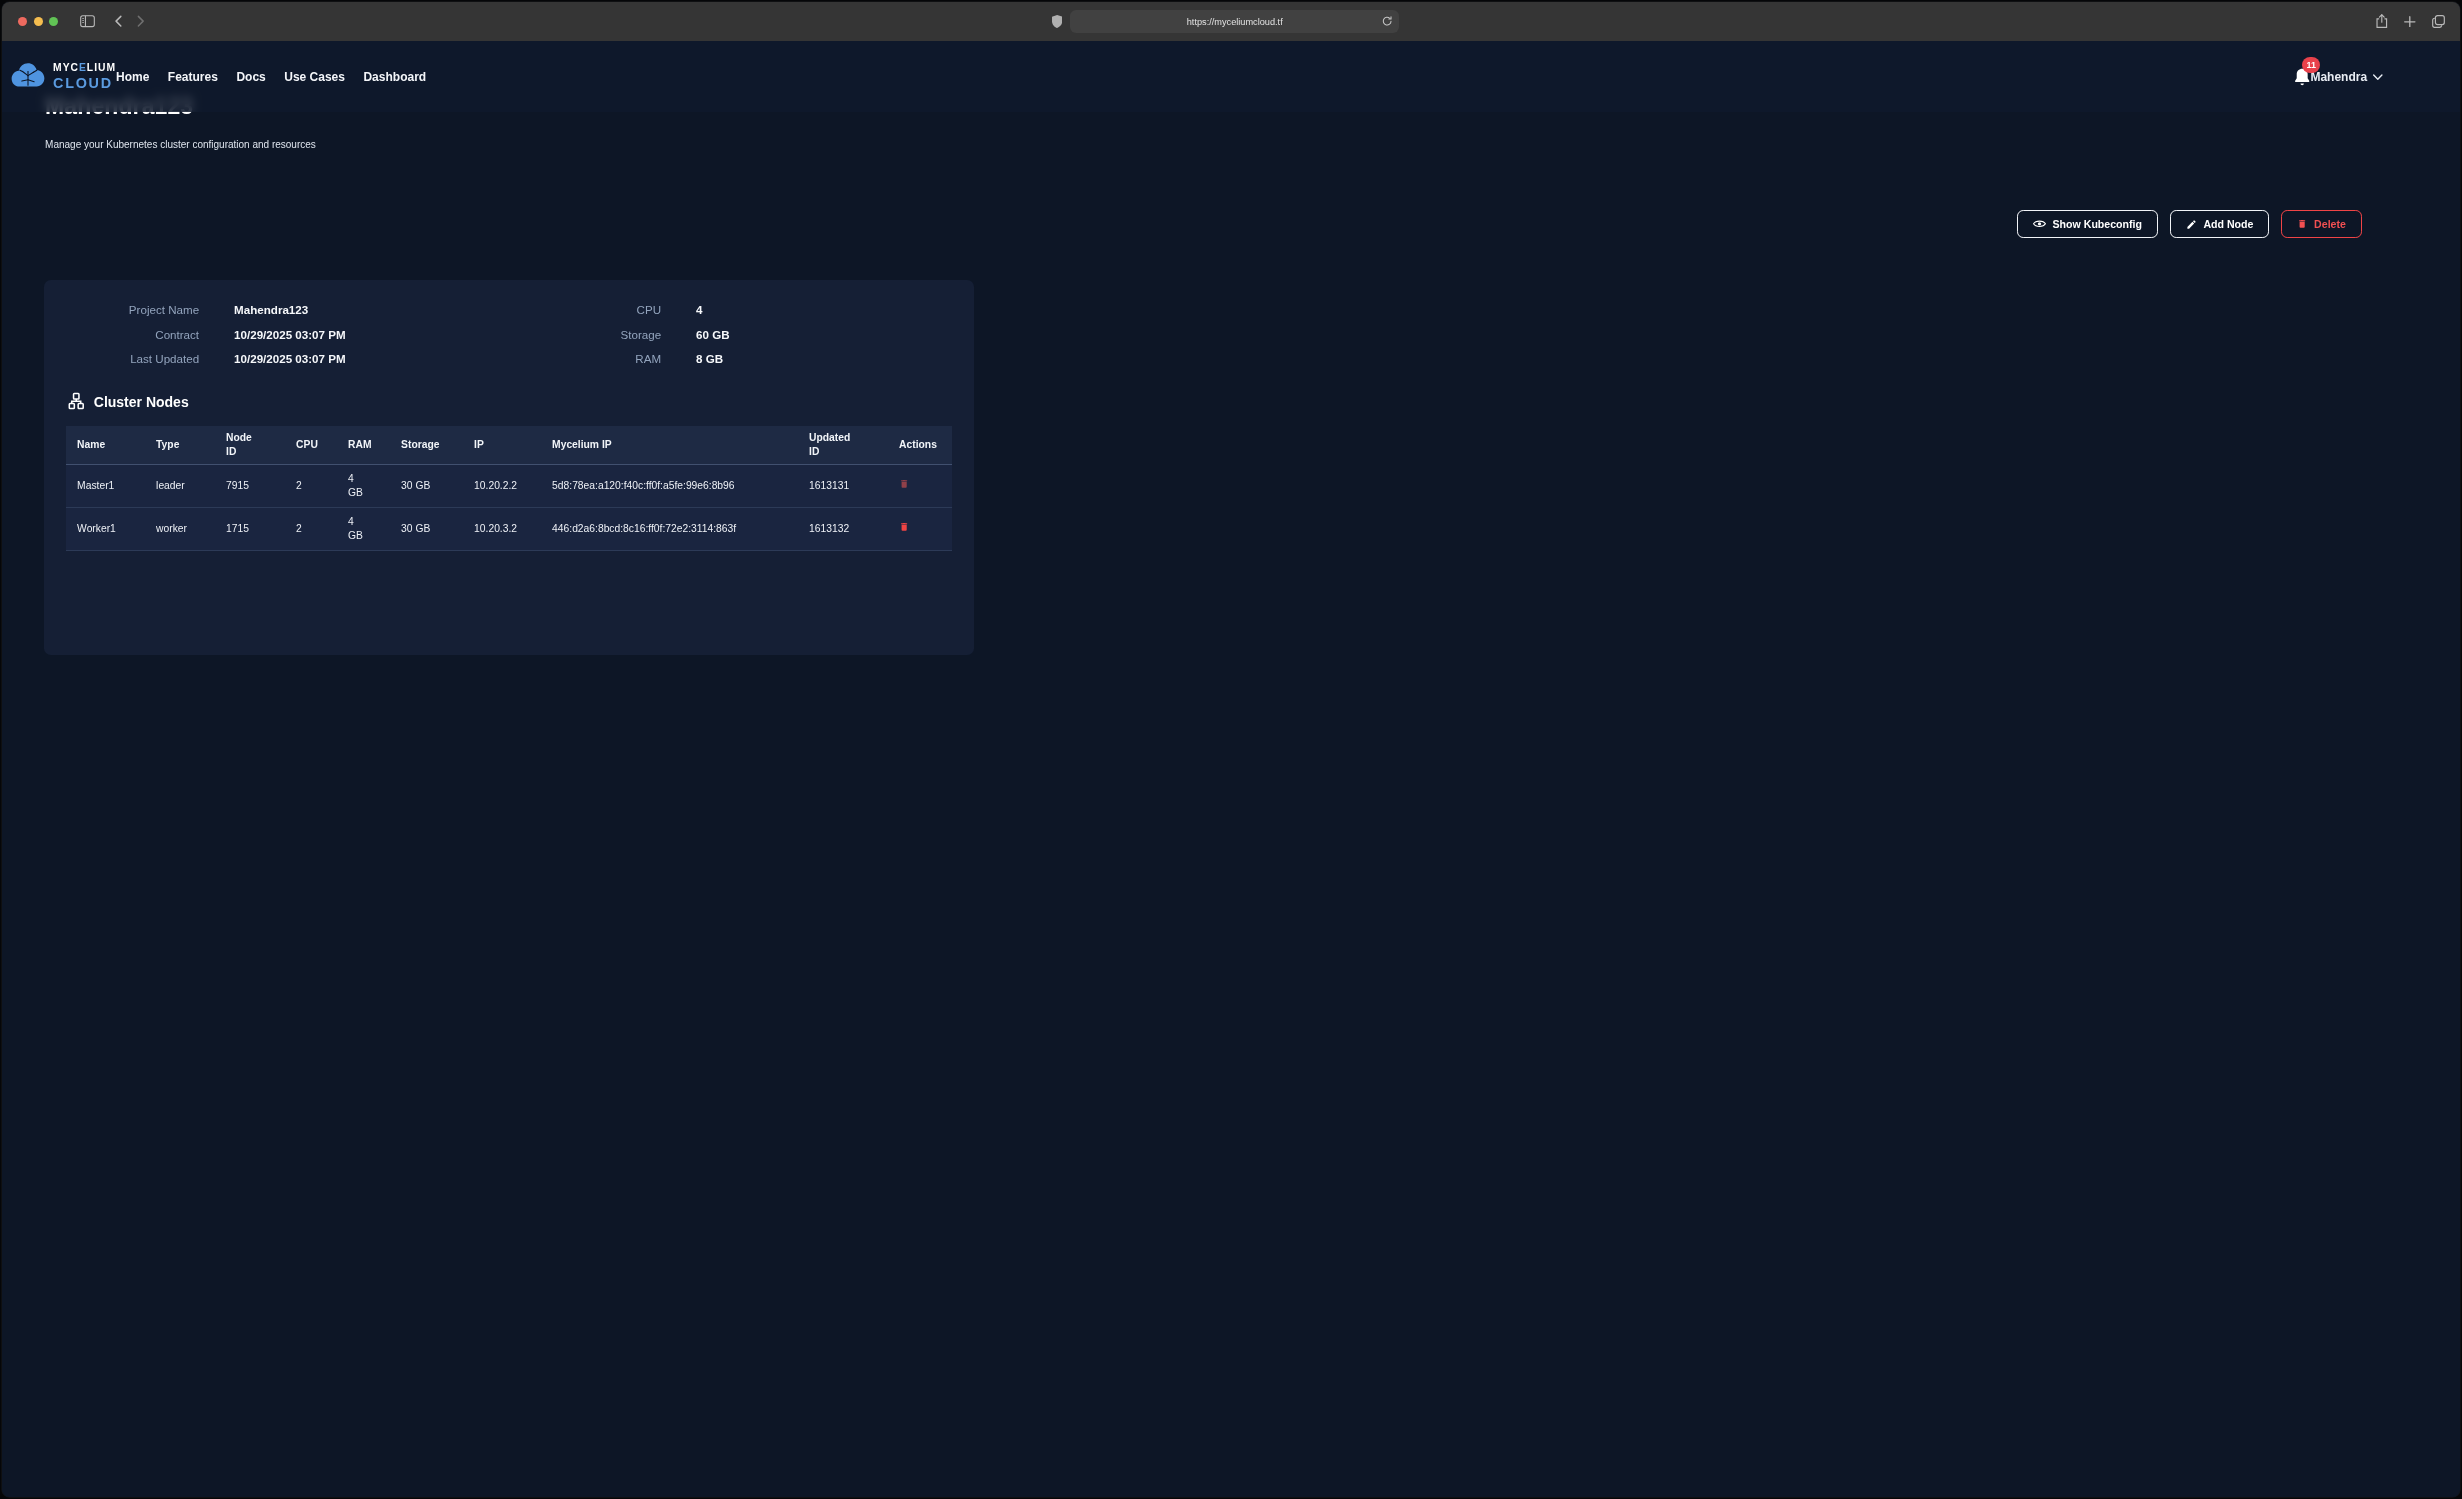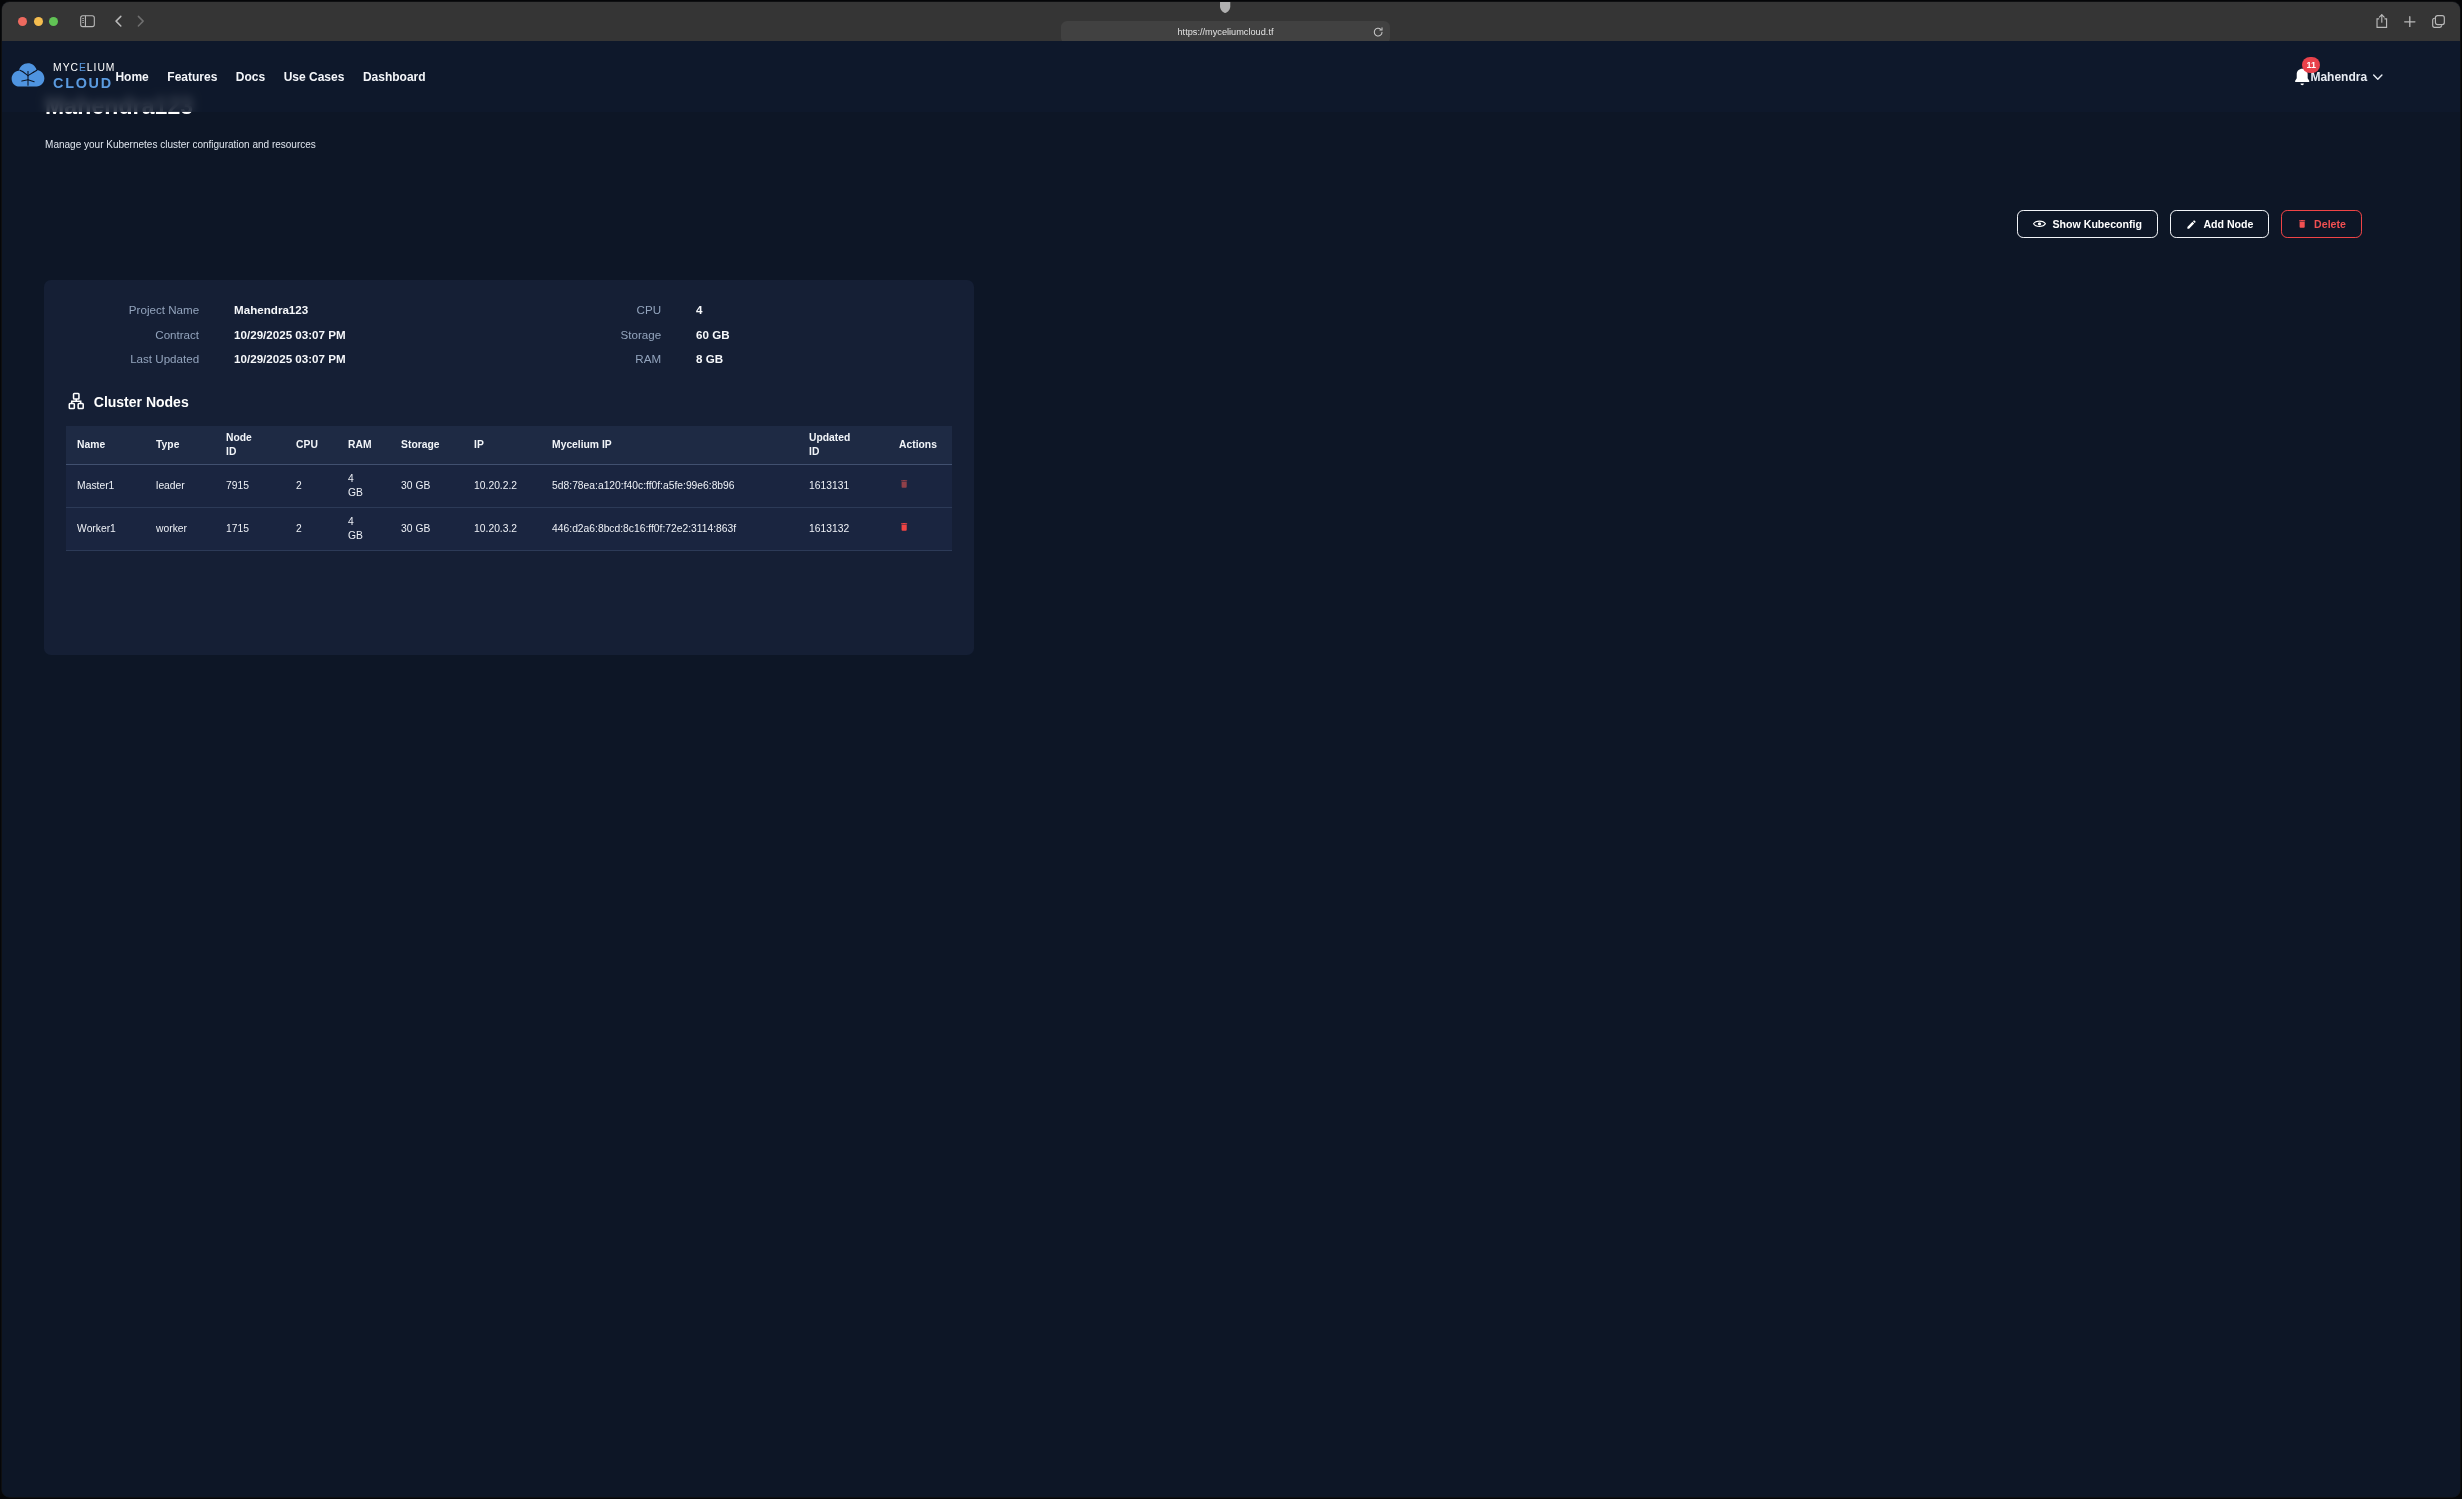--- a/index.html
+++ b/index.html
@@ -12,42 +12,42 @@
 
   
   .toolbar { position:relative; height:39px; background:#353535; display:flex; align-items:center; }
   .traffic { display:flex; gap:6.2px; margin-left:16.4px; }
   .traffic span { width:9px; height:9px; border-radius:50%; display:block; }
   .tl-red{background:#ee6a5f;} .tl-yellow{background:#f5bd4f;} .tl-green{background:#61c355;}
   .tbtn { display:flex; align-items:center; justify-content:center; color:#b9b9b9; }
   .tbtn.dim { color:#6f6f6f; }
   .sidebar-toggle { margin-left:22px; }
   .nav-arrows { display:flex; gap:15px; margin-left:19px; }
-  .toolbar-center { position:absolute; left:0; right:11px; display:flex; justify-content:center; align-items:center; gap:8.2px; pointer-events:none;flex-direction:column; }
+  .toolbar-center { position:absolute; left:0; right:11px; display:flex; justify-content:center; align-items:center; gap:8.2px; pointer-events:none; }
   .toolbar-center > * { pointer-events:auto; }
   .shield { color:#b0b0b0; }
   .urlbar { width:329px; height:23px; background:#414141; border-radius:6.2px;
             display:flex; align-items:center; justify-content:center; position:relative; }
   .urlbar .url-text { color:#e3e3e3; font-size:9.2px; }
   .urlbar .reload { position:absolute; right:6.8px; color:#c9c9c9; }
   .toolbar-right { margin-left:auto; display:flex; gap:16.4px; margin-right:15px; }
 
   
   .site { position:absolute; top:39px; left:0; right:0; bottom:0; background:#0d1626; }
 
   .page-title { position:absolute; top:52px; left:43px; z-index:1;
                 color:#ffffff; font-size:23px; font-weight:700; letter-spacing:0.1px; }
 
   .navbar { position:absolute; top:0; left:0; right:0; height:71px; z-index:5;
             background:rgba(15,25,45,.78);
             backdrop-filter:blur(4.8px); -webkit-backdrop-filter:blur(4.8px);
             display:flex; align-items:center; }
   .brand { display:flex; align-items:center; gap:6.8px; margin-left:8.2px; }
   .brand-text { line-height:1; }
-  .brand-l1 { color:#ffffff; font-size:10.3px; font-weight:400; letter-spacing:1px; }
+  .brand-l1 { color:#ffffff; font-size:10.3px; font-weight:700; letter-spacing:1px; }
   .brand-l1 .accent { color:#5b9be0; }
   .brand-l2 { color:#5b9be0; font-size:14.4px; font-weight:800; letter-spacing:1.7px; margin-top:3px; }
   .nav-links { display:flex; gap:18.5px; }
   .nav-link { color:#f4f6fa; font-size:12px; font-weight:700; cursor:pointer; }
   .nav-right { margin-left:auto; display:flex; align-items:center; margin-right:77px; }
   .bell-wrap { position:relative; color:#ffffff; }
   .badge { position:absolute; top:-11px; right:-9.6px; min-width:16.4px; height:16.4px; padding:0 4.1px;
            background:#e8414b; border-radius:8.2px; color:#fff; font-size:9px; font-weight:700;
            display:flex; align-items:center; justify-content:center; }
   .user { display:flex; align-items:center; gap:6.2px; color:#e9edf4; font-size:12px; font-weight:700; cursor:pointer; }

